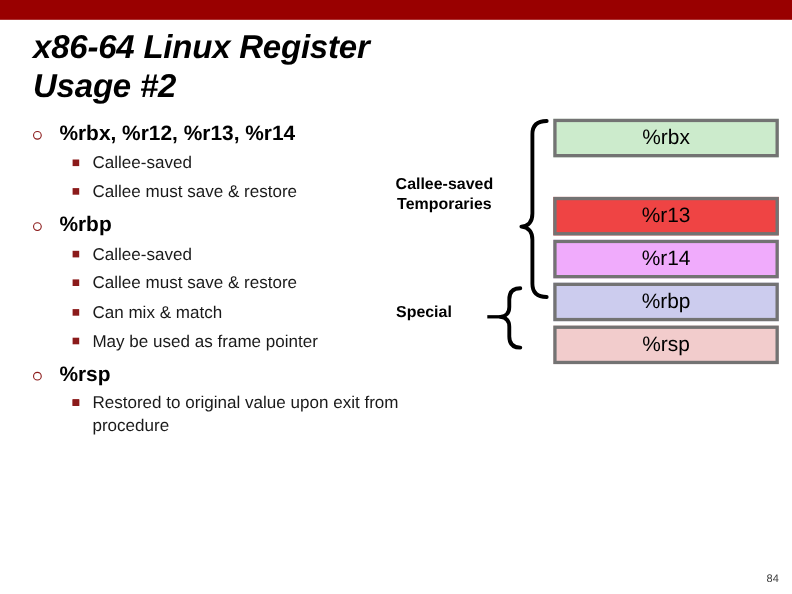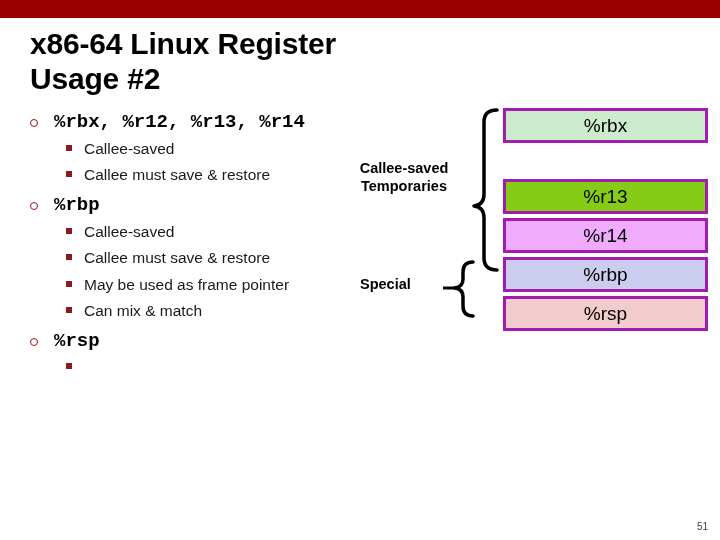--- a/index.html
+++ b/index.html
@@ -31,38 +31,38 @@
     position: absolute;
     left: 30px;
     top: 26px;
     width: 430px;
     font-size: 30px;
     font-weight: bold;
     line-height: 1.18;
     letter-spacing: -0.2px;
     color: #000000;
     white-space: pre-line;
+    font-style: italic;
   }
 
   
   .bullets {
     position: absolute;
     left: 26px;
     top: 112px;
     width: 350px;
   }
   .lvl1 {
     position: relative;
     padding-left: 28px;
     font-size: 19px;
     font-weight: bold;
     line-height: 1.1;
     margin-bottom: 3px;
     color: #000000;
-    font-family: Liberation Mono, monospace;
   }
   .lvl1 .marker {
     position: absolute;
     left: 4px;
     top: 7px;
     width: 8px;
     height: 8px;
     border: 1.6px solid #8B1A1A;
     border-radius: 50%;
     box-sizing: border-box;
@@ -89,21 +89,21 @@
 
   
   .reg-stack {
     position: absolute;
     left: 503px;
     top: 108px;
     width: 205px;
   }
   .reg-box {
     height: 29px;
-    border: 3px solid #a21caf;
+    border: 3px solid #737373;
     margin-bottom: 4px;
     display: flex;
     align-items: center;
     justify-content: center;
     font-size: 19px;
     line-height: 1;
     box-sizing: content-box;
     color: #000000;
   }
   .reg-box:last-child { margin-bottom: 0; }
@@ -181,45 +181,49 @@
       <div class="lvl2">
         <span class="marker"></span>
         <span>Callee-saved</span>
       </div>
       <div class="lvl2">
         <span class="marker"></span>
         <span>Callee must save &amp; restore</span>
       </div>
       <div class="lvl2">
         <span class="marker"></span>
+        <span>Can mix &amp; match</span>
+      </div>
+      <div class="lvl2">
+        <span class="marker"></span>
         <span>May be used as frame pointer</span>
-      </div>
-      <div class="lvl2">
-        <span class="marker"></span>
-        <span>Can mix &amp; match</span>
       </div>
     </div>
 
     <div class="grp">
       <div class="lvl1">
         <span class="marker"></span>
         <span>%rsp</span>
       </div>
       <div class="lvl2">
         <span class="marker"></span>
+      </div>
+      <div class="lvl2">
+        <span class="marker"></span>
+        <span>Restored to original value upon exit from procedure</span>
       </div>
     </div>
 
   </div>
 
   <div class="reg-stack">
     <div class="reg-box" style="background-color: rgb(204, 235, 204);">
       <span>%rbx</span>
     </div>
-    <div class="reg-box" style="background-color: #84cc16; margin-top: 36px;">
+    <div class="reg-box" style="background-color: #ef4444; margin-top: 36px;">
       <span>%r13</span>
     </div>
     <div class="reg-box" style="background-color: #f0abfc;">
       <span>%r14</span>
     </div>
     <div class="reg-box" style="background-color: rgb(204, 204, 238);">
       <span>%rbp</span>
     </div>
     <div class="reg-box" style="background-color: rgb(242, 204, 204);">
       <span>%rsp</span>
@@ -233,15 +237,15 @@
     <path d="M 473 262 Q 463 262 463 272 L 463 279 Q 463 287 455 288 Q 463 289 463 297 L 463 306 Q 463 316 473 316" fill="none" stroke="#000000" stroke-width="3.5" stroke-linecap="round" stroke-linejoin="round"></path>
 
     <line x1="443" y1="288" x2="456" y2="288" stroke="#000000" stroke-width="3"></line>
   </svg>
 
   <div class="anno anno-callee">Callee-saved
 Temporaries</div>
 
   <div class="anno anno-special">Special</div>
 
-  <div class="page-num">51</div>
+  <div class="page-num">84</div>
 
 </div>
 
 </body></html>

